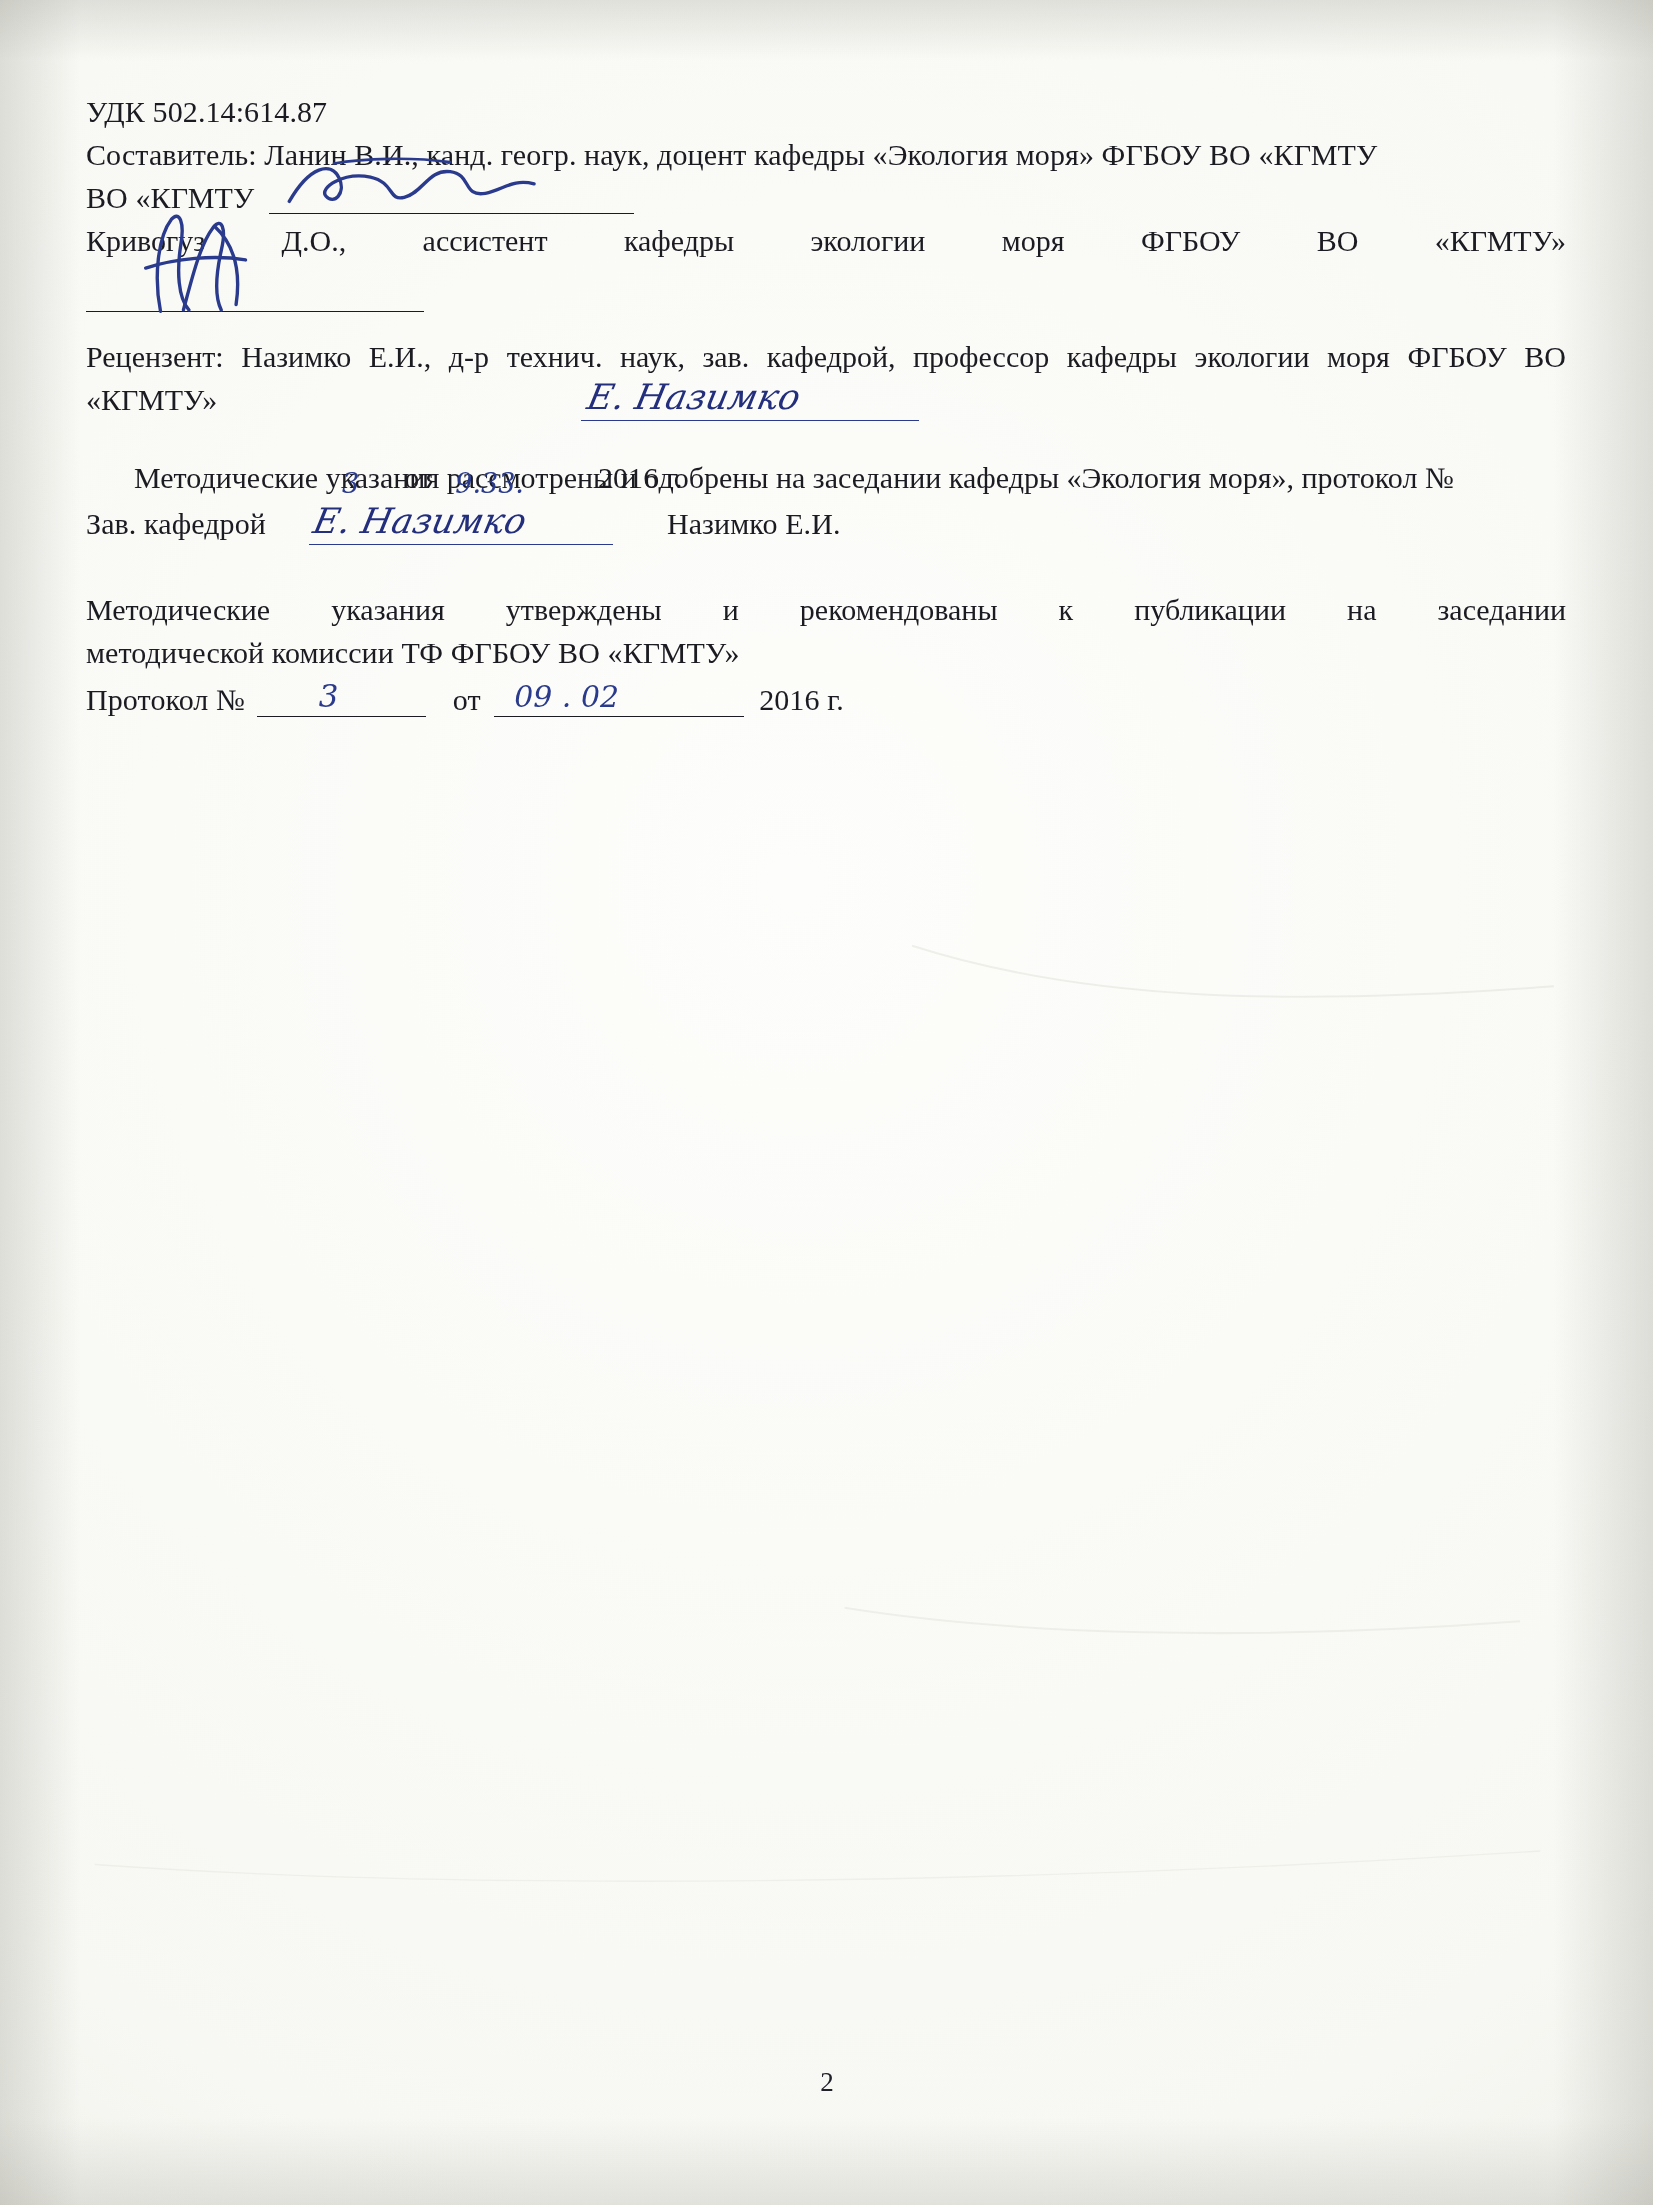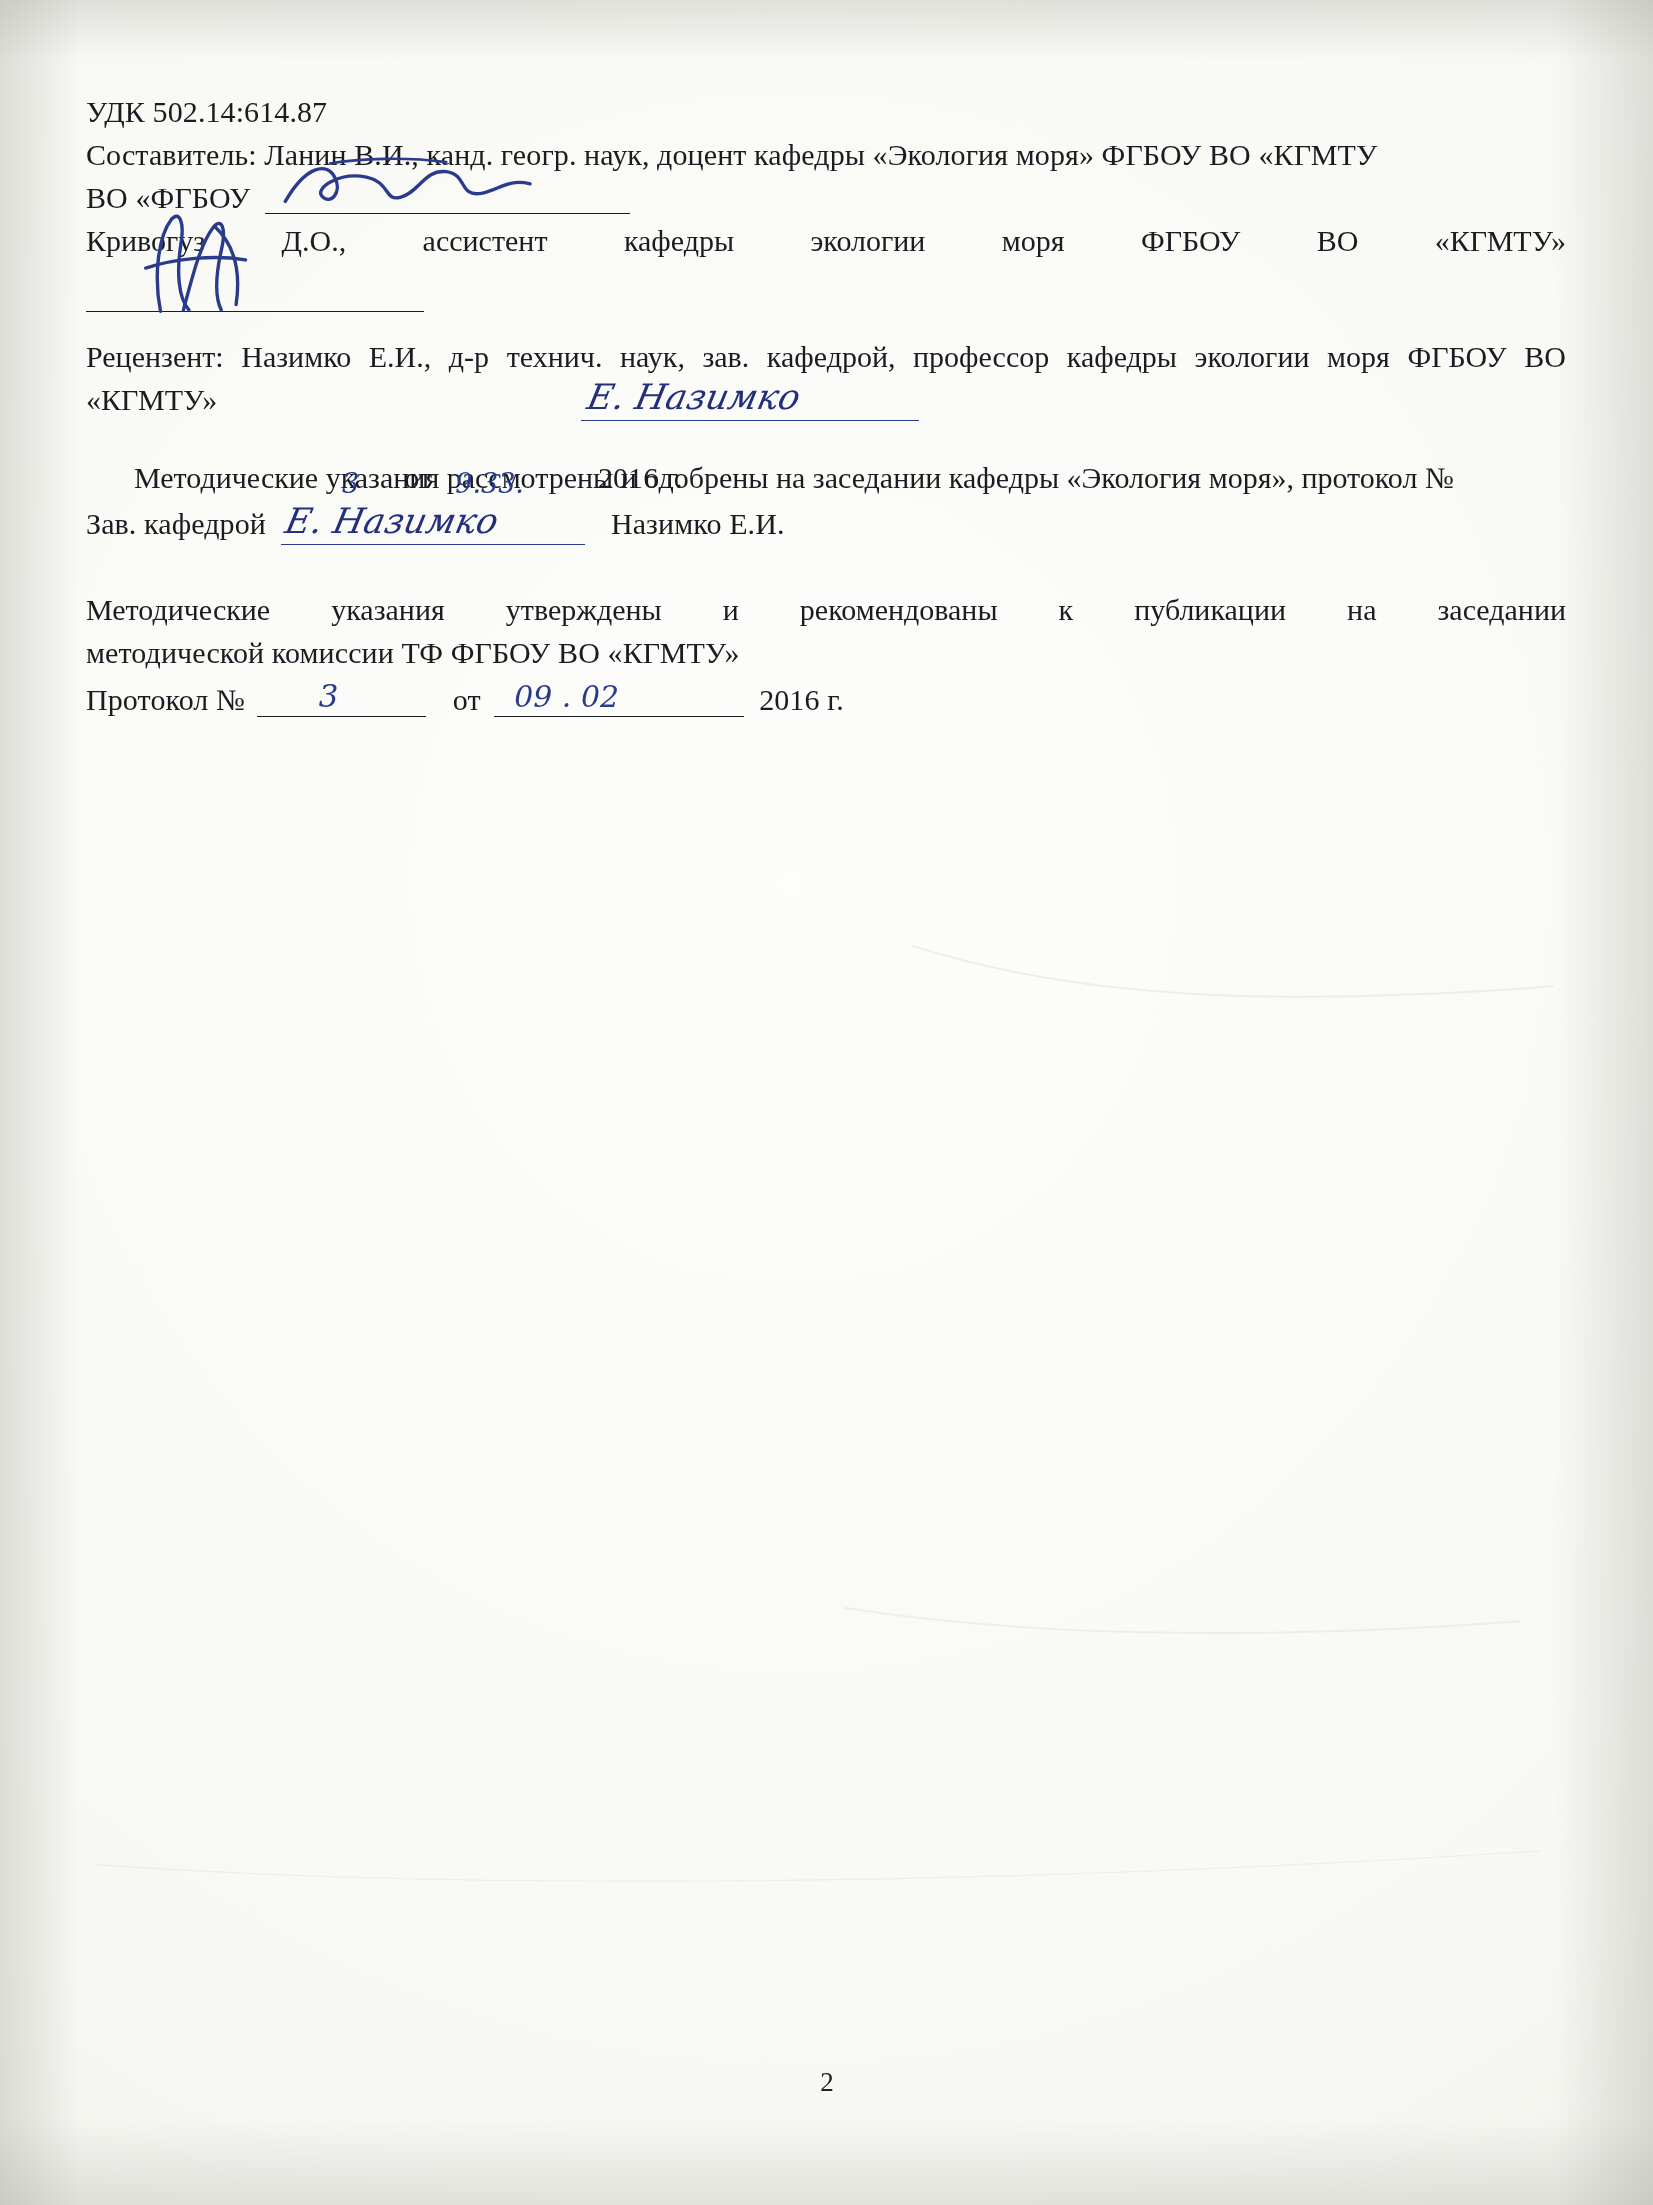--- a/index.html
+++ b/index.html
@@ -149,21 +149,21 @@
     <path d="M140 2760 C700 2800, 1500 2790, 2280 2740" stroke="#e0e0d6" stroke-width="2" fill="none"></path>
   </svg>
 
   <div class="content">
 
     <div class="line">УДК 502.14:614.87</div>
 
     <div class="line">Составитель:  Ланин В.И., канд. геогр. наук, доцент кафедры «Экология моря» ФГБОУ ВО «КГМТУ</div>
 
     <div class="inline-row">
-      <span class="line">ВО «ФГБОУ</span>
+      <span class="line">ВО «КГМТУ</span>
       <span class="sig-slot" style="width:365px;height:42px;margin-left:15px;">
         <span class="rule" style="width:365px;position:absolute;left:0;bottom:5.4px;"></span>
         <svg class="sig-ink" width="284" height="61" viewBox="0 0 420 90">
           <path d="M30 70 C60 18, 92 10, 104 36 C114 58, 96 76, 84 62 C74 50, 110 26, 150 34 C186 42, 176 70, 200 64 C228 57, 236 22, 268 26 C300 30, 286 64, 320 58 C346 53, 360 36, 392 44" stroke="#2a3a8c" stroke-width="5" fill="none" stroke-linecap="round"></path>
           <path d="M96 14 C140 6, 210 4, 268 12" stroke="#2a3a8c" stroke-width="4" fill="none" stroke-linecap="round"></path>
         </svg>
       </span>
     </div>
 
     <div class="para" style="text-align:justify; text-align-last:justify;">Кривогуз Д.О., ассистент кафедры экологии моря ФГБОУ ВО «КГМТУ»</div>
@@ -199,21 +199,21 @@
     </div>
 
     <div class="inline-row" style="margin-top:-43px;">
       <span style="visibility:hidden;" class="line">моря», протокол №</span>
       <span class="hand" style="margin-left:9.5px;">3</span>
       <span class="line" style="margin-left:45px;">от</span>
       <span class="hand" style="margin-left:23px;">9.33.</span>
       <span class="line" style="margin-left:74px;">2016 г.</span>
     </div>
 
-    <div class="inline-row" style="margin-top:2.7px;">
+    <div class="inline-row" style="margin-top:2.7px;gap:28px;">
       <span class="line">Зав. кафедрой</span>
       <span class="sig-slot" style="width:311px;height:43px;margin-left:15px;">
         <span class="hand-sig" style="position:absolute;left:5.4px;bottom:4px;white-space:nowrap;">Е. Назимко</span>
         <span class="rule" style="width:304px;position:absolute;left:0;bottom:0px;border-color:#2a3a8c;"></span>
       </span>
       <span class="line" style="margin-left:19px;">Назимко Е.И.</span>
     </div>
 
     <div class="gap-lg"></div>
 

